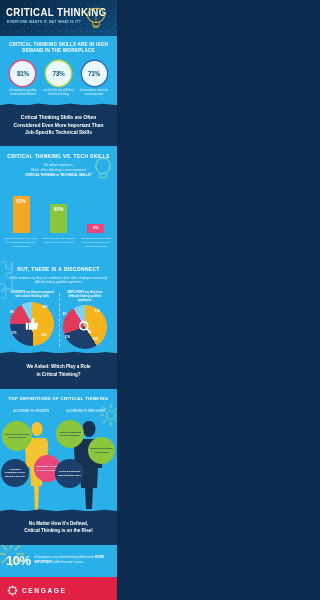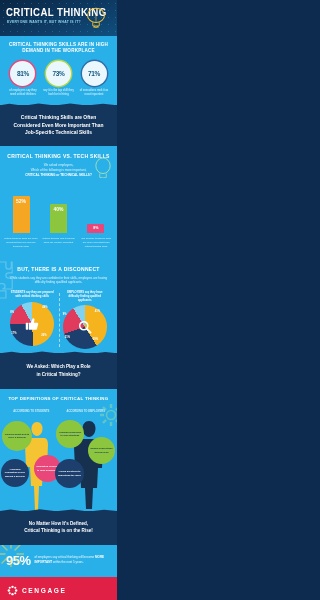--- a/index.html
+++ b/index.html
@@ -302,21 +302,21 @@
     <div class="rise-t">No Matter How It's Defined,</div>
     <div class="rise-t">Critical Thinking is on the Rise!</div>
   </div>
 
   <div class="sec fin">
     <svg class="fin-rays" viewBox="0 0 26 26">
       <g stroke="#f5d54a" stroke-width="1.4" stroke-linecap="round">
         <path d="M13 0v7M13 19v7M0 13h7M19 13h7M4 4l5 5M17 17l5 5M22 4l-5 5M9 17l-5 5"></path>
       </g>
     </svg>
-    <div class="fin-num">95%</div>
+    <div class="fin-num">10%</div>
     <div class="fin-txt">
       <span>of employers say critical thinking will become </span><b>MORE IMPORTANT</b><span> within the next 5 years.</span>
     </div>
   </div>
 
   <div class="sec foot">
     <div class="foot-row">
       <svg class="foot-mark" viewBox="0 0 24 24">
         <g fill="#fff">
           <circle cx="12" cy="4" r="2.6"></circle>

